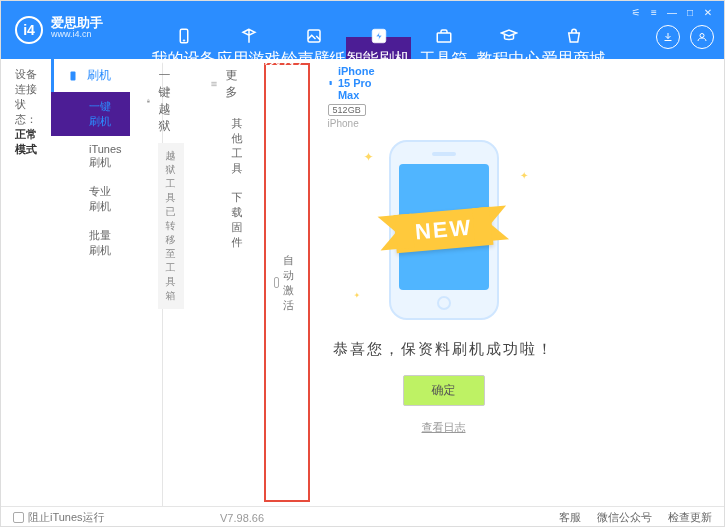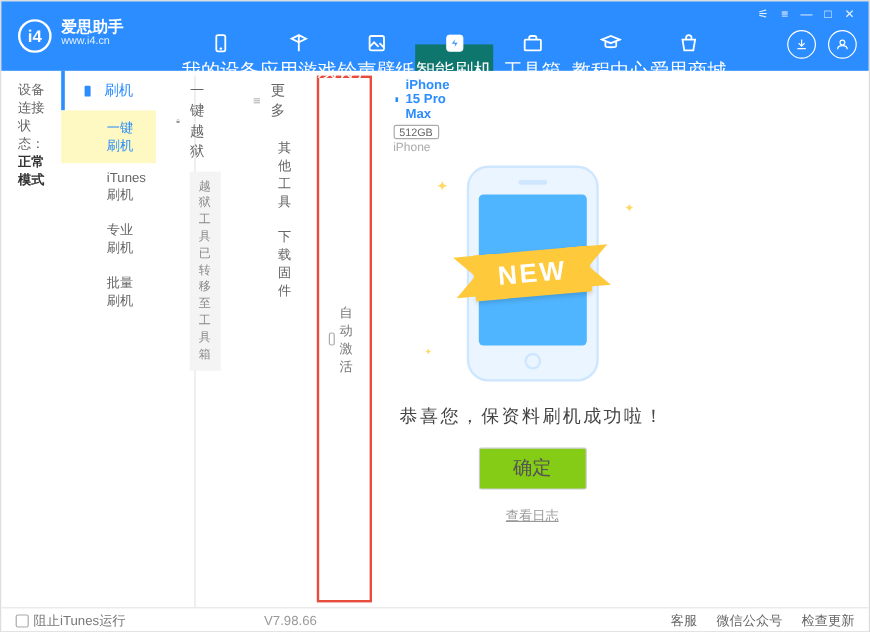--- a/index.html
+++ b/index.html
@@ -7,21 +7,21 @@
 
 
 .header { height: 58px; background: #2b8dff; display: flex; align-items: center; color: #fff; position: relative; }
 .logo-area { display: flex; align-items: flex-start; padding: 0 14px; width: 150px; }
 .logo-circle { width: 28px; height: 28px; border: 2px solid #fff; border-radius: 50%; display: flex; align-items: center; justify-content: center; font-weight: bold; font-size: 14px; margin-right: 8px; }
 .brand-text { font-size: 13px; font-weight: bold; line-height: 1; }
 .brand-sub { font-size: 9px; opacity: 0.85; line-height: 1.2; }
 
 .nav { display: flex; flex: 1; height: 100%; }
 .nav-item { width: 65px; display: flex; flex-direction: column; align-items: center; justify-content: center; font-size: 16px; cursor: pointer; gap: 4px; margin-top: 36px; }
-.nav-item.active { background: #0f766e; }
+.nav-item.active { background: #4c1d95; }
 .nav-icon { width: 20px; height: 18px; display: flex; align-items: center; justify-content: center; }
 .nav-icon svg { width: 18px; height: 18px; fill: #fff; stroke: #fff; }
 
 .header-right { position: absolute; right: 8px; top: 4px; display: flex; gap: 6px; align-items: center; }
 .win-ctrl { display: flex; gap: 2px; }
 .win-btn { width: 16px; height: 14px; display: flex; align-items: center; justify-content: center; cursor: pointer; font-size: 10px; opacity: 0.9; }
 .header-icons { position: absolute; right: 10px; bottom: 10px; display: flex; gap: 10px; }
 .hicon { width: 24px; height: 24px; border: 1.5px solid #fff; border-radius: 50%; display: flex; align-items: center; justify-content: center; cursor: pointer; }
 .hicon svg { width: 12px; height: 12px; fill: none; stroke: #fff; stroke-width: 2; }
 
@@ -31,21 +31,21 @@
 
 .sidebar { width: 162px; border-right: 1px solid #e5e5e5; display: flex; flex-direction: row; font-size: 12px; color: #555; }
 .conn-status { padding: 8px 14px; font-size: 11px; color: #666; }
 .conn-status b { color: #333; }
 .side-section { }
 .side-header { display: flex; align-items: center; padding: 8px 16px; gap: 8px; color: #666; }
 .side-header svg { width: 12px; height: 12px; fill: #999; }
 .side-header.blue { border-left: 3px solid #2b8dff; color: #2b8dff; padding-left: 13px; }
 .side-header.blue svg { fill: #2b8dff; }
 .side-item { padding: 7px 8px 7px 38px; cursor: pointer; color: #666; font-size: 11px; }
-.side-item.active { background: #fef9c3; color: #2b8dff; }
+.side-item.active { background: #4c1d95; color: #2b8dff; }
 .side-item.boxed { background: #f4f4f4; color: #888; margin: 0 10px 0 28px; padding: 6px 8px; font-size: 10px; line-height: 1.4; }
 
 .highlight-box { border: 2px solid #e74c3c; margin: 4px 6px; padding: 6px 8px; display: flex; gap: 14px; align-items: center; }
 .checkbox { display: flex; align-items: center; gap: 4px; font-size: 11px; color: #777; cursor: pointer; }
 .checkbox.disabled { color: #ccc; }
 .cb { width: 11px; height: 11px; border: 1px solid #aaa; border-radius: 2px; }
 .checkbox.disabled .cb { border-color: #ddd; }
 
 .device-info { padding: 6px 12px 10px; }
 .device-row { display: flex; align-items: center; gap: 5px; color: #2b8dff; font-size: 11px; font-weight: bold; }
@@ -60,21 +60,21 @@
 .phone-screen { position: absolute; top: 22px; left: 8px; right: 8px; bottom: 28px; background: #50b5ff; border-radius: 4px; }
 .phone-home { position: absolute; bottom: 8px; left: 50%; transform: translateX(-50%); width: 14px; height: 14px; border: 2px solid #cfe6ff; border-radius: 50%; }
 .phone-speaker { position: absolute; top: 10px; left: 50%; transform: translateX(-50%); width: 24px; height: 4px; background: #cfe6ff; border-radius: 2px; }
 .new-ribbon { position: absolute; background: #ffc93c; color: #fff; font-weight: bold; font-size: 22px; padding: 6px 20px; transform: rotate(-5deg); box-shadow: 0 2px 4px rgba(0,0,0,0.15); letter-spacing: 2px; }
 .new-ribbon::before, .new-ribbon::after { content: ''; position: absolute; top: 0; width: 0; height: 0; border: 17px solid #ffc93c; }
 .new-ribbon::before { left: -16px; border-left-color: transparent; }
 .new-ribbon::after { right: -16px; border-right-color: transparent; }
 .star { position: absolute; color: #ffd966; }
 
 .success-msg { margin-top: 20px; font-size: 15px; color: #444; letter-spacing: 2px; }
-.ok-btn { margin-top: 16px; padding: 6px 28px; border: 1px solid #ccc; background: #84cc16; font-size: 16px; color: #555; cursor: pointer; border-radius: 2px; }
+.ok-btn { margin-top: 16px; padding: 6px 28px; border: 1px solid #ccc; background: #bef264; font-size: 12px; color: #555; cursor: pointer; border-radius: 2px; }
 .log-link { margin-top: 14px; font-size: 11px; color: #999; cursor: pointer; text-decoration: underline; }
 
 
 .footer { height: 22px; border-top: 1px solid #e5e5e5; display: flex; align-items: center; padding: 0 12px; font-size: 11px; color: #666; justify-content: space-between; }
 .footer-left { display: flex; align-items: center; gap: 5px; }
 .footer-right { display: flex; gap: 16px; }
 .footer-right span { cursor: pointer; }
 .version { color: #999; position: absolute; left: 220px; }
 </style>
 </head>

